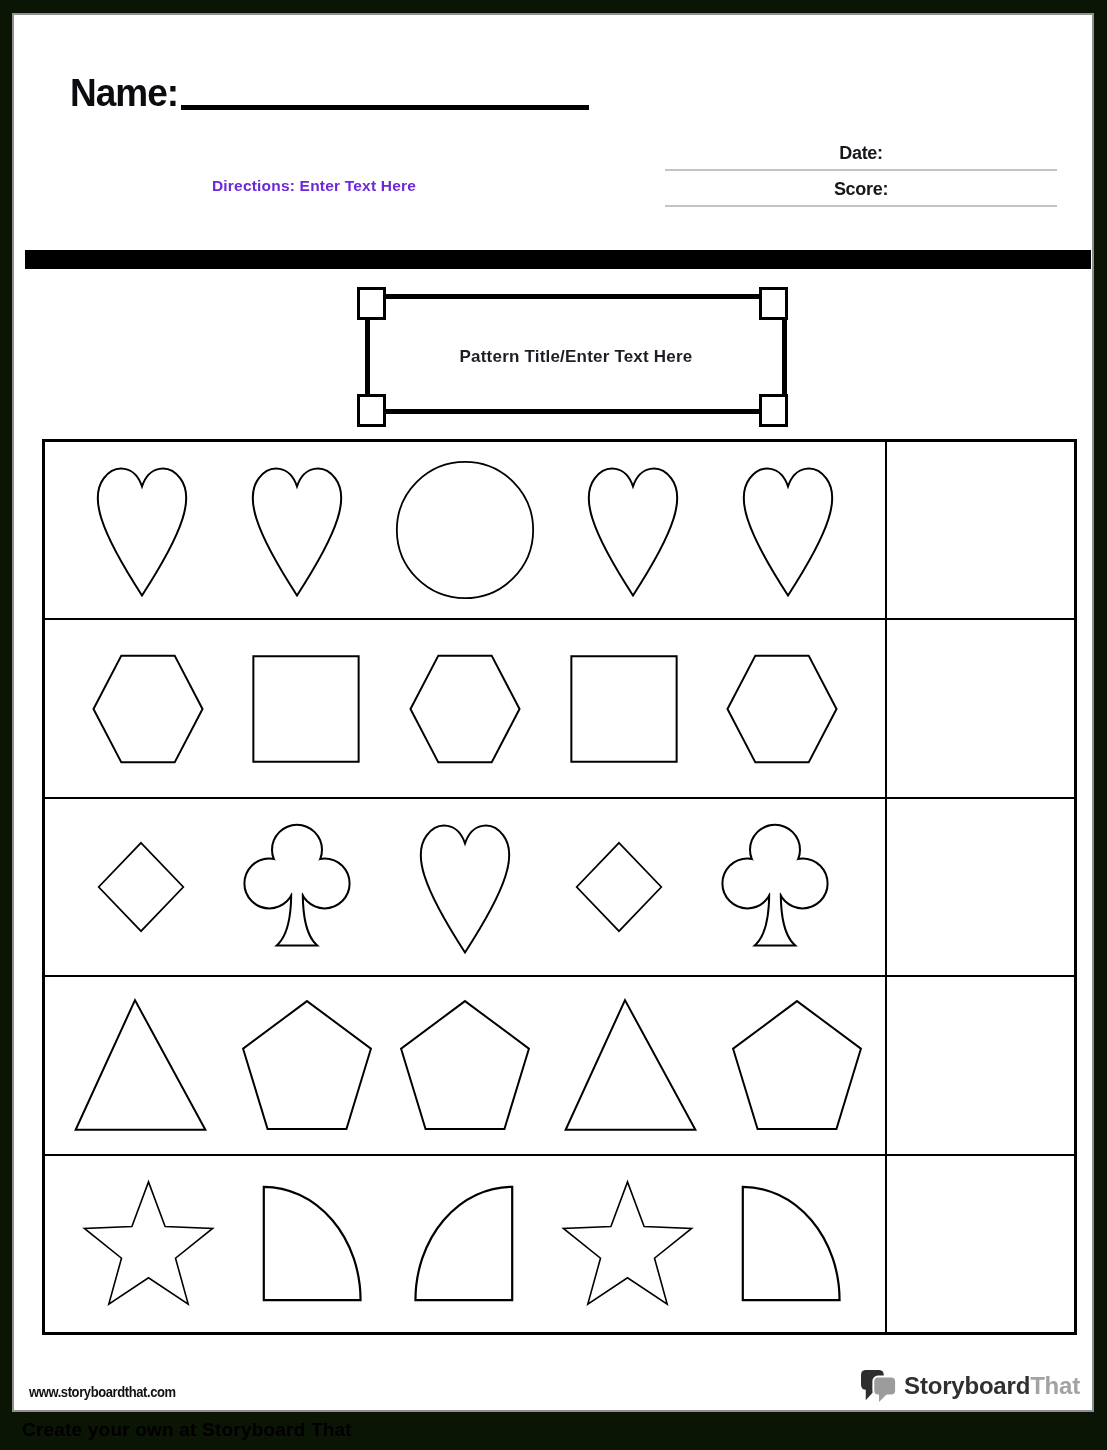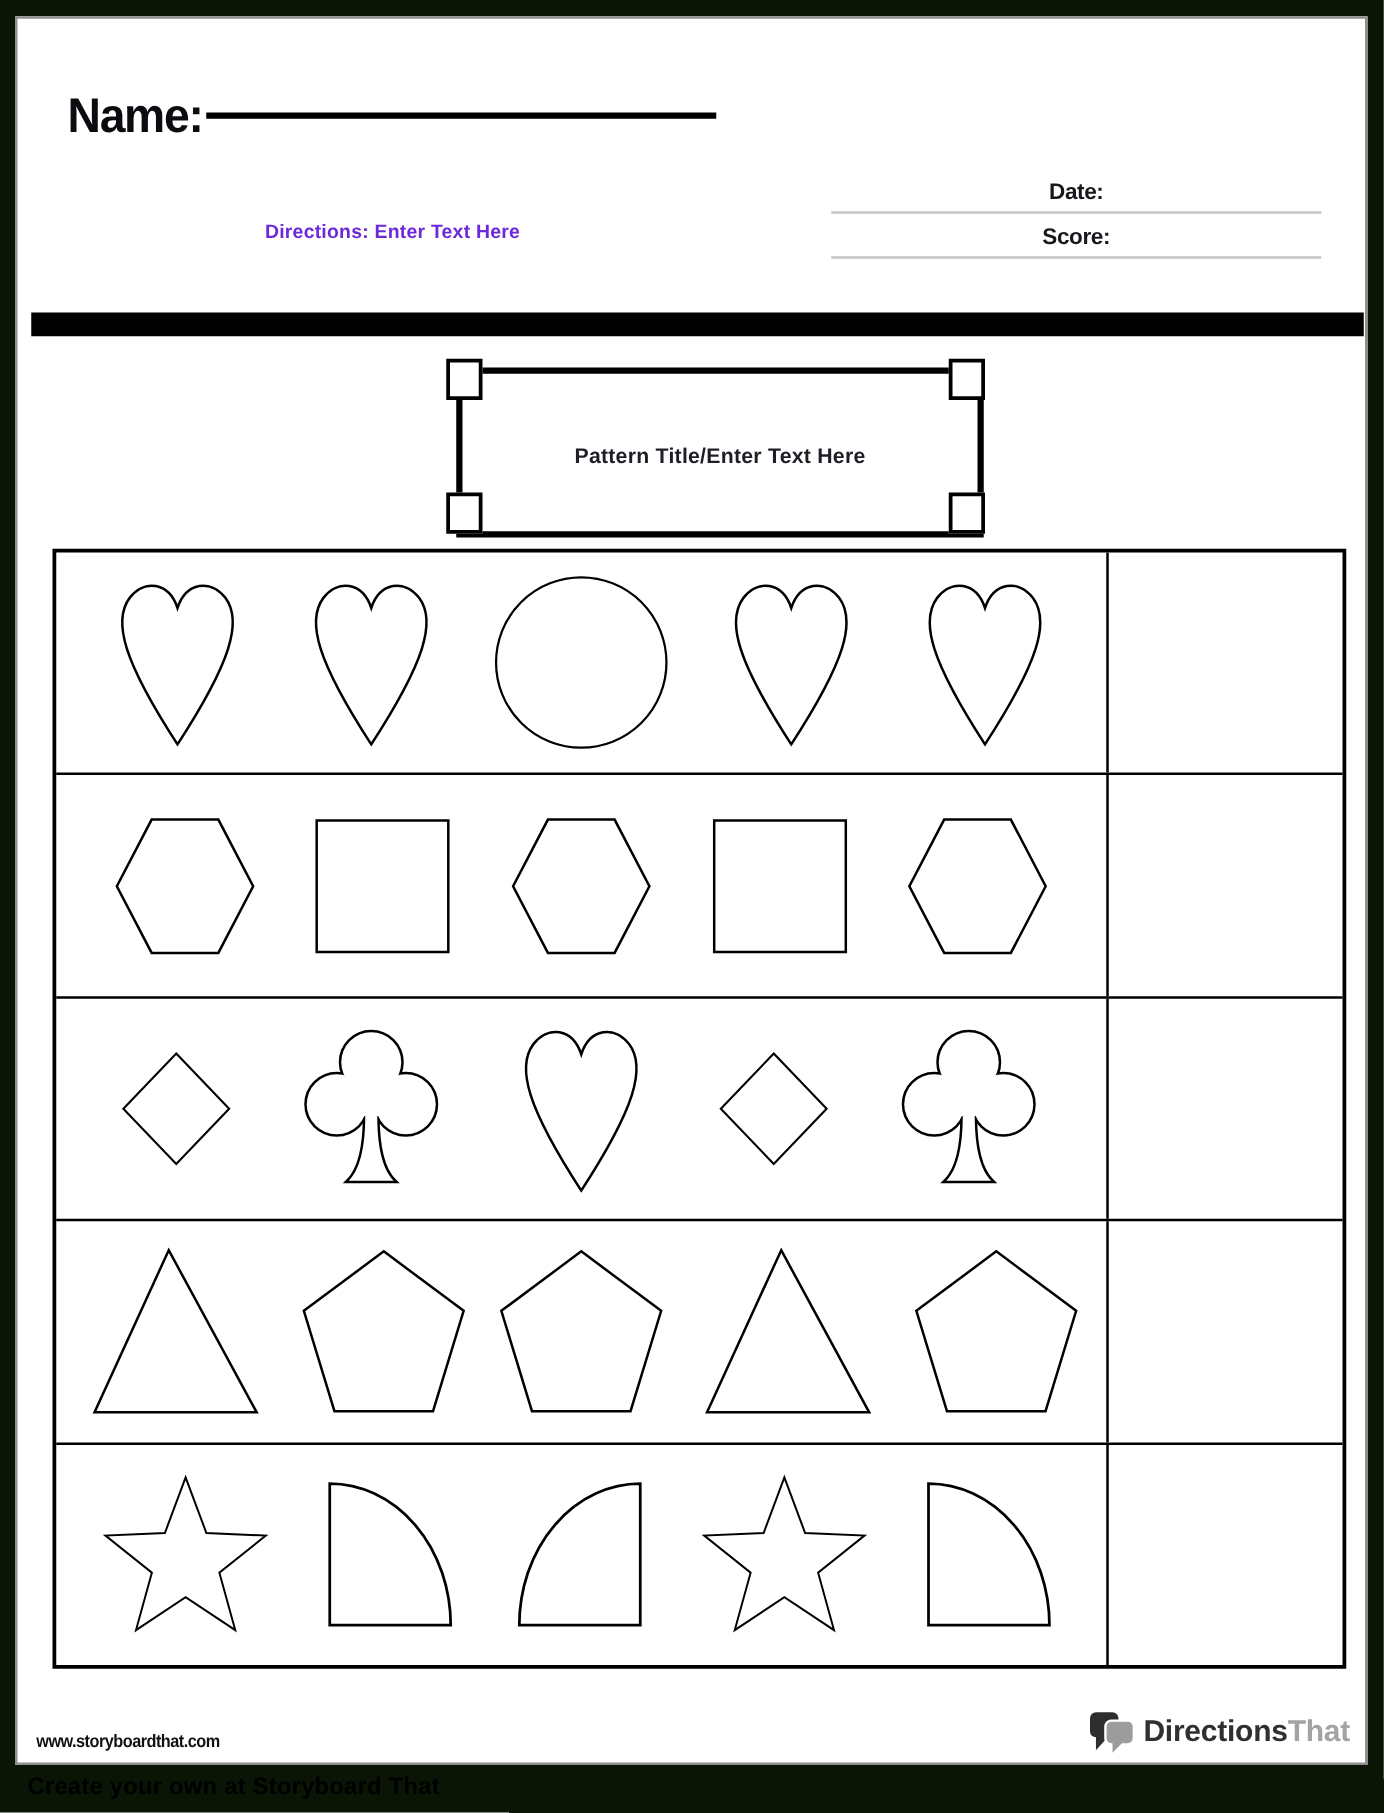--- a/index.html
+++ b/index.html
@@ -7,21 +7,21 @@
     width:1107px;height:1450px;position:relative;
     background:var(--canvas-bg,#0a1505);
     font-family:"Liberation Sans",sans-serif;
     overflow:hidden;
   }
   .page{
     position:absolute;left:12px;top:13px;width:1082px;height:1399px;
     background:#ffffff;border:2px solid #8f8f8f;box-sizing:border-box;
   }
   
-  .name-row{position:absolute;left:40px;top:60px;display:flex;align-items:center;}
+  .name-row{position:absolute;left:56px;top:60px;display:flex;align-items:flex-end;}
   .name-label{
     font-size:37px;font-weight:bold;color:#0c0c10;letter-spacing:-1px;
     transform:scaleY(1.05);transform-origin:bottom left;line-height:1;
   }
   .name-line{width:408px;border-bottom:5px solid #000;margin-left:3px;margin-bottom:2px;height:0;}
   .directions{
     position:absolute;left:184px;top:162px;width:232px;text-align:center;
     font-size:15.5px;font-weight:bold;color:#6d28d9;letter-spacing:0.2px;
   }
   .score-date{position:absolute;left:651px;top:128px;width:392px;}
@@ -32,21 +32,21 @@
   }
   .sd-line{border-bottom:2px solid var(--rule-line,#c4c4c4);height:0;}
   .sd-field + .sd-field{margin-top:8px;}
   
   .divider-bar{
     position:absolute;left:11px;top:235px;width:1066px;height:19px;
     background:var(--bar-color,#000);
   }
   
   .pattern-frame{
-    position:absolute;left:351px;top:279px;width:422px;height:136px;
+    position:absolute;left:351px;top:279px;width:422px;height:120px;
     border:5px solid #000;box-sizing:border-box;
     display:flex;align-items:center;justify-content:center;
   }
   .corner-handle{
     position:absolute;width:23px;height:27px;border:3px solid #000;background:#fff;
   }
   .corner-tl{left:-13px;top:-12px;}
   .corner-tr{left:389px;top:-12px;}
   .corner-bl{left:-13px;top:95px;}
   .corner-br{left:389px;top:95px;}
@@ -302,18 +302,18 @@
 
   <div class="website">www.storyboardthat.com</div>
 
   <div class="logo">
     <svg class="logo-icon" width="38" height="36" viewBox="0 0 40 38">
       <rect x="1" y="2" width="24" height="21" rx="5" fill="#2e2e2e"></rect>
       <path d="M6 21 L6 34 L17 22 Z" fill="#2e2e2e"></path>
       <rect x="14" y="9" width="24" height="20" rx="5" fill="#9c9c9c" stroke="#ffffff" stroke-width="2"></rect>
       <path d="M20 27 L20 36 L29 27 Z" fill="#9c9c9c"></path>
     </svg>
-    <span class="logo-text"><span class="logo-primary">Directions</span><span class="logo-secondary">That</span></span>
+    <span class="logo-text"><span class="logo-primary">Storyboard</span><span class="logo-secondary">That</span></span>
   </div>
 
 </div>
 
 <div class="banner-text">Create your own at Storyboard That</div>
 
 </body></html>

